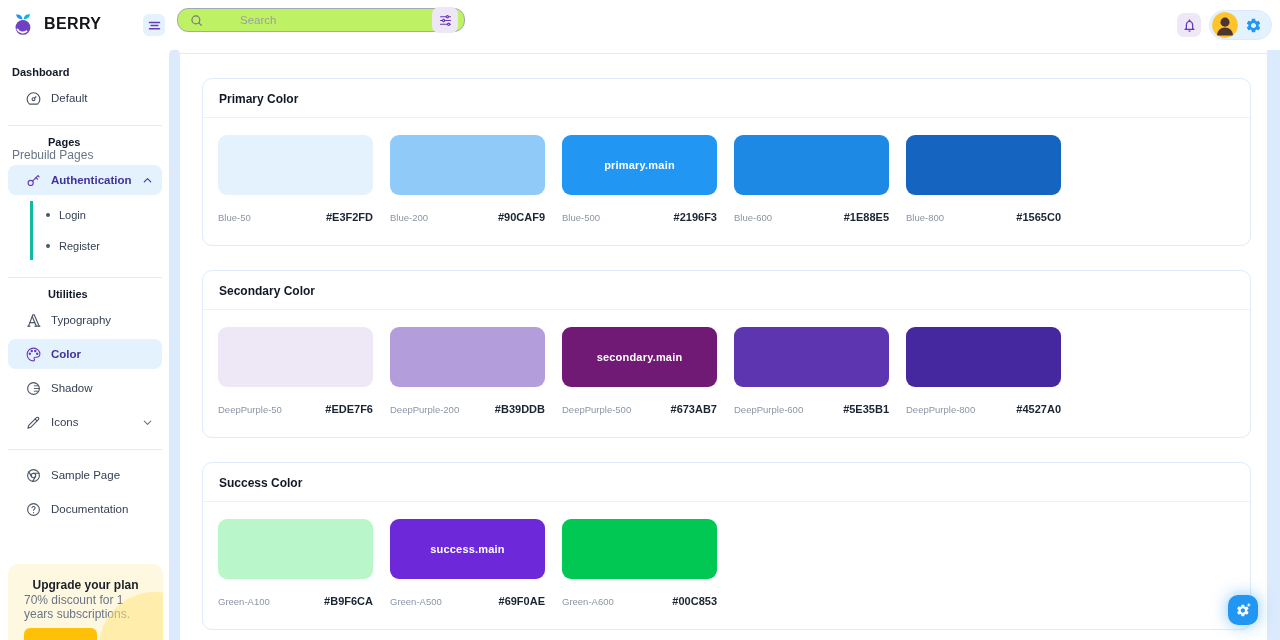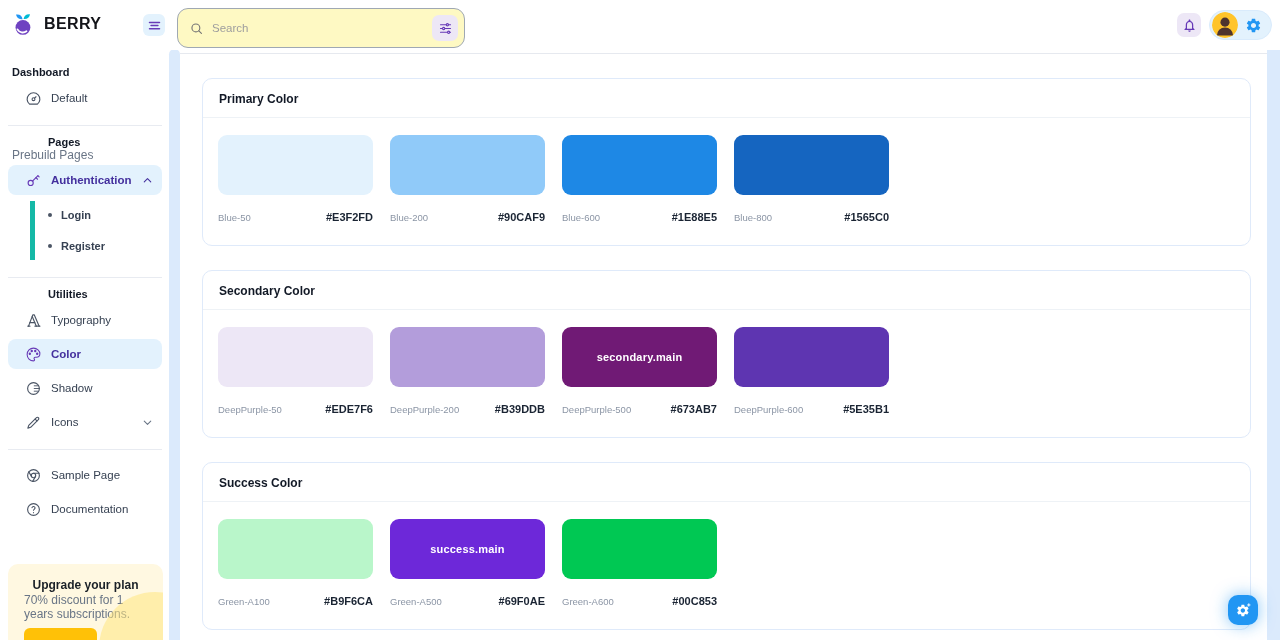--- a/index.html
+++ b/index.html
@@ -7,21 +7,21 @@
   body { font-family:"Liberation Sans","DejaVu Sans",sans-serif; background:#fff; position:relative; color:#364152; }
   svg { display:block; }
   button { font-family:inherit; }
 
   
   .appbar { position:absolute; top:0; left:0; width:1280px; height:50px; background:#fff; z-index:10; }
   .logo { position:absolute; left:12px; top:11px; display:flex; align-items:center; gap:7px; }
   .logo-text { font-size:16px; font-weight:bold; color:#14151a; letter-spacing:.4px; }
   .iconbtn { display:flex; align-items:center; justify-content:center; border:none; cursor:pointer; border-radius:7px; background:transparent; }
   .hamburger { position:absolute; left:143px; top:14px; width:22px; height:22px; background:#e3f2fd; border-radius:6px; }
-  .search { position:absolute; left:177px; top:8px; width:288px; height:40px; border:1px solid #9fa8b3; border-radius:11px; background:#fef9c3; display:flex; align-items:center; padding:0 6px 0 11px; }
+  .search { position:absolute; left:177px; top:8px; width:288px; height:24px; border:1px solid #9fa8b3; border-radius:11px; background:#bef264; display:flex; align-items:center; padding:0 6px 0 11px;gap:28px; }
   .search input { flex:1; border:none; outline:none; background:transparent; font-size:11.5px; color:#333; padding:0 8px; min-width:0; }
   .search input::placeholder { color:#9e9e9e; }
   .tunebtn { width:26px; height:26px; background:#ede7f6; border-radius:7px; flex:0 0 auto; }
   .bellbtn { position:absolute; right:79px; top:13px; width:24px; height:24px; background:#ede7f6; border-radius:7px; }
   .profile { position:absolute; right:8px; top:10px; height:30px; border-radius:15px; background:#e3f2fd; border:1px solid #d9ebfc; display:flex; align-items:center; padding:1px 2px; gap:7px; cursor:pointer; }
   .avatar { width:26px; height:26px; border-radius:50%; overflow:hidden; flex:0 0 auto; }
   .profile .gear { margin-right:7px; }
 
   
   .sidebar { position:absolute; left:0; top:50px; width:170px; bottom:0; background:#fff; overflow:hidden; }
@@ -30,21 +30,21 @@
   .side-caption-sub { font-size:12px; color:#697586; padding:1px 0 0 12px; line-height:11px; }
   .nav-item { display:flex; align-items:center; gap:9px; height:30px; margin:4px 8px 0; padding:0 8px 0 16px; border-radius:8px; font-size:11.5px; color:#364152; cursor:pointer; }
   .nav-item:first-of-type { margin-top:10px; }
   .nav-item .nav-icon { width:18px; height:18px; display:flex; align-items:center; justify-content:center; color:#4b5565; flex:0 0 auto; }
   .nav-item .nav-label { flex:1; white-space:nowrap; }
   .nav-item.active { background:#e3f2fd; color:#44309e; font-weight:600; }
   .nav-item.active .nav-icon { color:#673ab7; }
   .nav-item .chev { color:#697586; }
   .nav-item.active .chev { color:#44309e; }
   .side-divider { height:1px; background:#e8ebf1; margin:12px 8px 0; }
-  .subnav { margin:6px 0 17px 30px; border-left:5px solid #14b8a6;font-weight:bold; }
+  .subnav { margin:6px 0 17px 30px; border-left:3px solid #14b8a6; }
   .nav-sub { display:flex; align-items:center; gap:9px; height:28px; margin:3px 0; padding-left:13px; font-size:11px; color:#364152; cursor:pointer; }
   .dot { width:4px; height:4px; border-radius:50%; background:#4b5565; flex:0 0 auto; }
 
   .upgrade { position:absolute; left:8px; top:514px; width:155px; height:160px; background:#fff8e1; border-radius:10px; padding:14px 16px; overflow:hidden; }
   .upgrade-title { font-size:12px; font-weight:700; color:#1a2027; line-height:15px;text-align:center; }
   .upgrade-body { font-size:12px; color:#697586; line-height:14px; margin-top:0; width:110px; }
   .upgrade-btn { margin-top:7px; width:73px; height:24px; background:#ffc107; border:none; border-radius:6px; cursor:pointer; display:block; }
   .upgrade-circle { position:absolute; width:112px; height:112px; border-radius:50%; background:#ffe57f; opacity:.55; right:-48px; top:28px; }
 
   
@@ -302,20 +302,29 @@
   <div class="swatch">
     <div class="swatch-box" style="background: rgb(144, 202, 249);">
       <span class="swatch-tag"></span>
     </div>
     <div class="swatch-meta">
       <span class="swatch-name">Blue-200</span>
       <span class="swatch-hex">#90CAF9</span>
     </div>
   </div>
 
+  <div class="swatch">
+    <div class="swatch-box" style="background: rgb(33, 150, 243);">
+      <span class="swatch-tag">primary.main</span>
+    </div>
+    <div class="swatch-meta">
+      <span class="swatch-name">Blue-500</span>
+      <span class="swatch-hex">#2196F3</span>
+    </div>
+  </div>
 
   <div class="swatch">
     <div class="swatch-box" style="background: rgb(30, 136, 229);">
       <span class="swatch-tag"></span>
     </div>
     <div class="swatch-meta">
       <span class="swatch-name">Blue-600</span>
       <span class="swatch-hex">#1E88E5</span>
     </div>
   </div>
@@ -369,20 +378,29 @@
   <div class="swatch">
     <div class="swatch-box" style="background: rgb(94, 53, 177);">
       <span class="swatch-tag"></span>
     </div>
     <div class="swatch-meta">
       <span class="swatch-name">DeepPurple-600</span>
       <span class="swatch-hex">#5E35B1</span>
     </div>
   </div>
 
+  <div class="swatch">
+    <div class="swatch-box" style="background: rgb(69, 39, 160);">
+      <span class="swatch-tag"></span>
+    </div>
+    <div class="swatch-meta">
+      <span class="swatch-name">DeepPurple-800</span>
+      <span class="swatch-hex">#4527A0</span>
+    </div>
+  </div>
 </div>
   </section>
 
   <section class="card">
     <h2 class="card-title">Success Color</h2>
     <div class="card-divider"></div>
     <div class="card-body swatch-row">
   <div class="swatch">
     <div class="swatch-box" style="background: rgb(185, 246, 202);">
       <span class="swatch-tag"></span>

